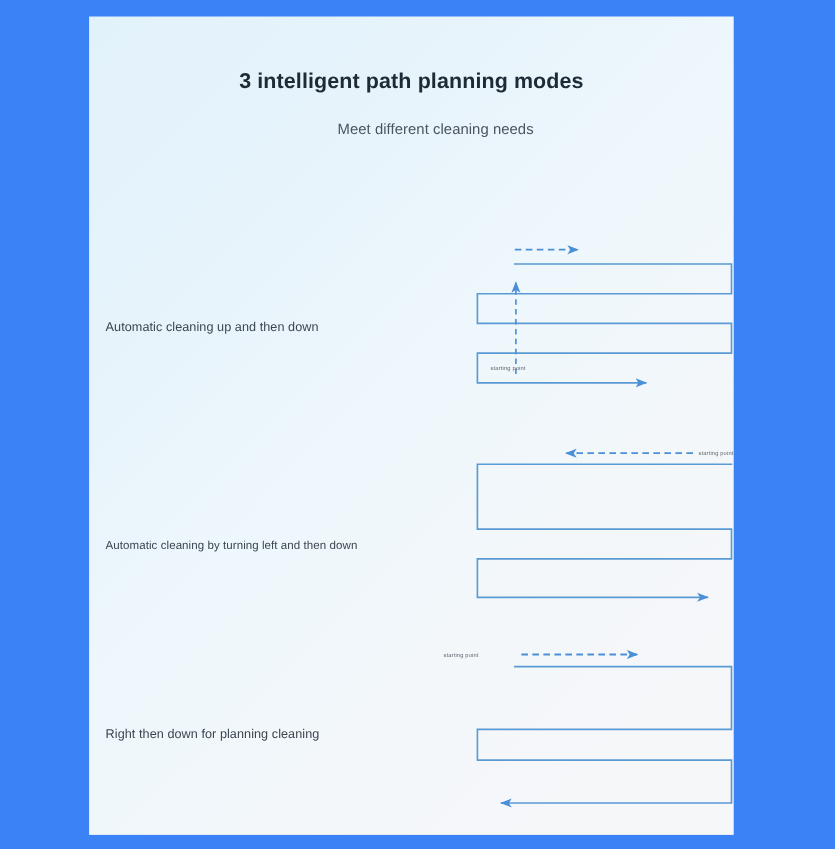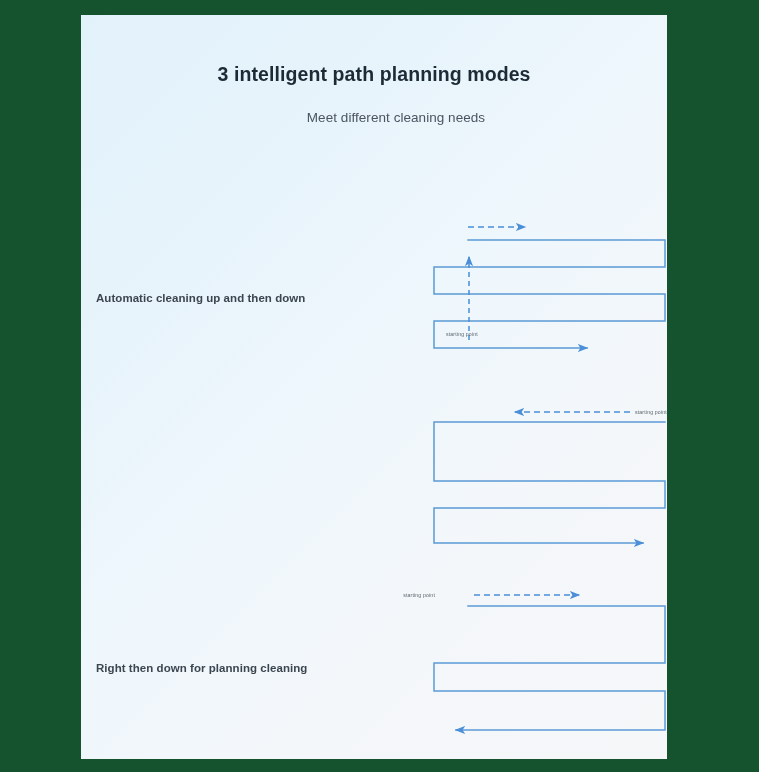--- a/index.html
+++ b/index.html
@@ -10,21 +10,21 @@
   body {
     width: 759px;
     height: 772px;
     font-family: "Liberation Sans", sans-serif;
     -webkit-font-smoothing: antialiased;
   }
   #page {
     position: relative;
     width: 759px;
     height: 772px;
-    background: #14532d;
+    background: #3b82f6;
     overflow: hidden;
   }
   
   #canvas {
     position: absolute;
     left: 81px;
     top: 15px;
     width: 586px;
     height: 744px;
     background: linear-gradient(135deg, #e2f2fb 0%, #e6f3fb 22%, #eef7fc 48%, #f4f7fa 72%, #f6f7f9 100%);
@@ -46,21 +46,21 @@
     font-size: 13.5px;
     font-weight: 500;
     color: #4a5560;
     letter-spacing: .05px;
     padding-left: 22px;
   }
   .mode-label {
     position: absolute;
     color: #3c4650;
     font-size: 11.5px;
-    font-weight: 700;
+    font-weight: 400;
     white-space: nowrap;
     letter-spacing: .05px;
   }
   #label-0 { left: 15px; top: 277px; }
   #label-1 { left: 15px; top: 475px; font-size: 10.5px; }
   #label-2 { left: 15px; top: 647px; }
 
   .diagram {
     position: absolute;
     left: 0;
@@ -79,20 +79,21 @@
 
 <div id="page">
   <div id="canvas">
 
     <div class="heading" id="title">3 intelligent path planning modes</div>
 
     <div class="heading" id="subtitle">Meet different cleaning needs</div>
 
     <div class="mode-label" id="label-0">Automatic cleaning up and then down</div>
 
+    <div class="mode-label" id="label-1">Automatic cleaning by turning left and then down</div>
 
     <div class="mode-label" id="label-2">Right then down for planning cleaning</div>
 
     <div class="diagram" style="left:258px; top:185px;">
       <svg width="270" height="160" viewBox="0 0 270 160">
         <defs>
           <marker id="ah1" markerWidth="11" markerHeight="9" refX="9.2" refY="4.5" orient="auto" markerUnits="userSpaceOnUse">
             <path d="M0,0.4 L10.5,4.5 L0,8.6 L2.6,4.5 Z" fill="#4a8fd8"></path>
           </marker>
           <marker id="ah1u" markerWidth="11" markerHeight="9" refX="9.2" refY="4.5" orient="auto" markerUnits="userSpaceOnUse">

